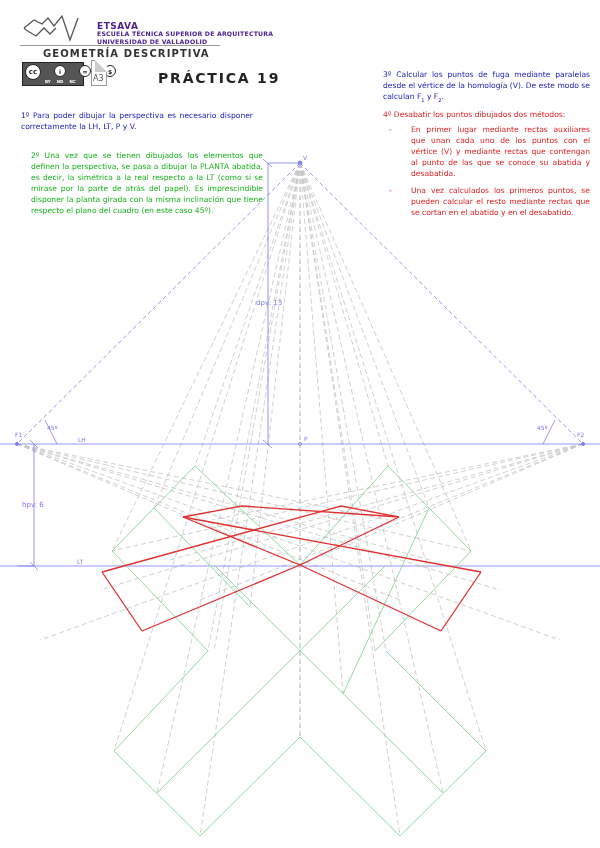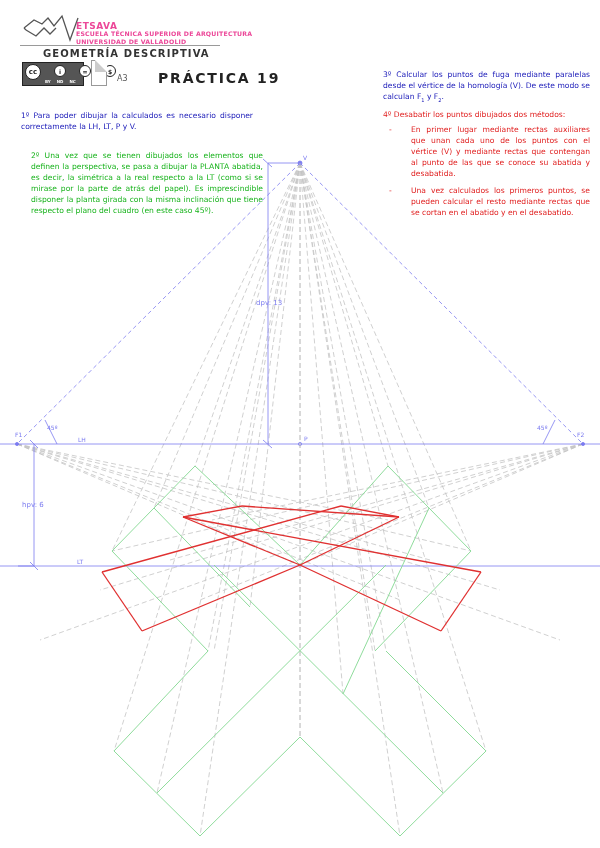--- a/index.html
+++ b/index.html
@@ -1,31 +1,31 @@
 <!DOCTYPE html>
 <html><head>
 <meta charset="utf-8">
 <style>
   html, body { margin: 0; padding: 0; background: #ffffff; }
   body { width: 600px; height: 848px; position: relative; overflow: hidden; font-family: "DejaVu Sans", sans-serif; }
   .header { position: absolute; left: 0; top: 0; width: 600px; height: 100px; }
   .logo-mark { position: absolute; left: 22px; top: 14px; }
-  .school { position: absolute; left: 76px; top: 22px; color: #ec4899; font-weight: bold; line-height: 8px; }
+  .school { position: absolute; left: 97px; top: 22px; color: #4c1d95; font-weight: bold; line-height: 8px; }
   .school .name { font-size: 9px; letter-spacing: 0.5px; }
   .school .line { font-size: 6.2px; letter-spacing: 0.2px; }
   .hr { position: absolute; left: 20px; top: 45px; width: 200px; height: 1px; background: #9a9a9a; }
   .subject { position: absolute; left: 43px; top: 48px; font-size: 10px; font-weight: bold; color: #333; letter-spacing: 1.1px; text-align: center; }
   .cc { position: absolute; left: 22px; top: 62px; width: 62px; height: 24px; background: #555; border: 1px solid #222; box-sizing: border-box; }
   .cc .circles { position: absolute; left: 2px; top: 2px; display: flex; gap: 13px; }
   .cc .c { width: 12px; height: 12px; border-radius: 50%; background: #fff; border: 1.5px solid #222; box-sizing: border-box; font-size: 6px; font-weight: bold; color: #222; display: flex; align-items: center; justify-content: center; }
   .cc .c.big { width: 16px; height: 16px; font-size: 7px; margin-top: -1px; }
   .cc .labels { position: absolute; left: 22px; bottom: 1px; display: flex; gap: 6px; font-size: 4px; color: #fff; font-weight: bold; }
   .doc { position: absolute; left: 91px; top: 60px; width: 14px; height: 24px; border: 1px solid #999; background: #fff; }
   .doc .fold { position: absolute; right: -1px; top: -1px; width: 0; height: 0; border-left: 6px solid #ccc; border-bottom: 6px solid #ccc; border-top: 6px solid #fff; border-right: 6px solid #fff; }
-  .doc .size { position: absolute; left: 1px; bottom: 2px; font-size: 8px; color: #555; padding-left: 24px; }
+  .doc .size { position: absolute; left: 1px; bottom: 2px; font-size: 8px; color: #555; }
   .practice { position: absolute; left: 114px; top: 70px; font-size: 14px; font-weight: bold; letter-spacing: 1.8px; color: #222; margin-left: 44px; }
   .para { position: absolute; font-size: 7.6px; line-height: 11px; text-align: justify; font-family: "DejaVu Sans", sans-serif; }
   .p1 { left: 21px; top: 110px; width: 232px; color: #1a1ab8; }
   .p2 { left: 31px; top: 150px; width: 232px; color: #19b31d; }
   .p3 { left: 383px; top: 69px; width: 207px; color: #1a1ab8; }
   .p4 { left: 383px; top: 109px; width: 207px; color: #e01e1e; }
   .bullets { position: absolute; left: 383px; top: 124px; width: 207px; color: #e01e1e; font-size: 7.6px; line-height: 11px; }
   .bullet { display: flex; margin-bottom: 6px; }
   .bullet .dash { width: 22px; flex: none; padding-left: 6px; }
   .bullet .txt { text-align: justify; flex: 1; }
@@ -62,21 +62,21 @@
       <span>NC</span>
     </div>
   </div>
   <div class="doc">
     <div class="fold"></div>
     <div class="size">A3</div>
   </div>
   <div class="practice">PRÁCTICA 19</div>
 </div>
 
-<div class="para p1"><span class="num">1º</span><span> Para poder dibujar la calculados es necesario disponer correctamente la LH, LT, P y V.</span></div>
+<div class="para p1"><span class="num">1º</span><span> Para poder dibujar la perspectiva es necesario disponer correctamente la LH, LT, P y V.</span></div>
 
 <div class="para p2"><span class="num">2º</span><span> Una vez que se tienen dibujados los elementos que definen la perspectiva, se pasa a dibujar la PLANTA abatida, es decir, la simétrica a la real respecto a la LT (como si se mirase por la parte de atrás del papel). Es imprescindible disponer la planta girada con la misma inclinación que tiene respecto el plano del cuadro (en este caso 45º).</span></div>
 
 <div class="para p3"><span class="num">3º</span><span> Calcular los puntos de fuga mediante paralelas desde el vértice de la homología (V). De este modo se calculan F</span><sub>1</sub><span> y F</span><sub>2</sub><span>.</span></div>
 
 <div class="para p4"><span class="num">4º</span><span> Desabatir los puntos dibujados dos métodos:</span></div>
 
 <div class="bullets">
   <div class="bullet">
     <span class="dash">-</span>

